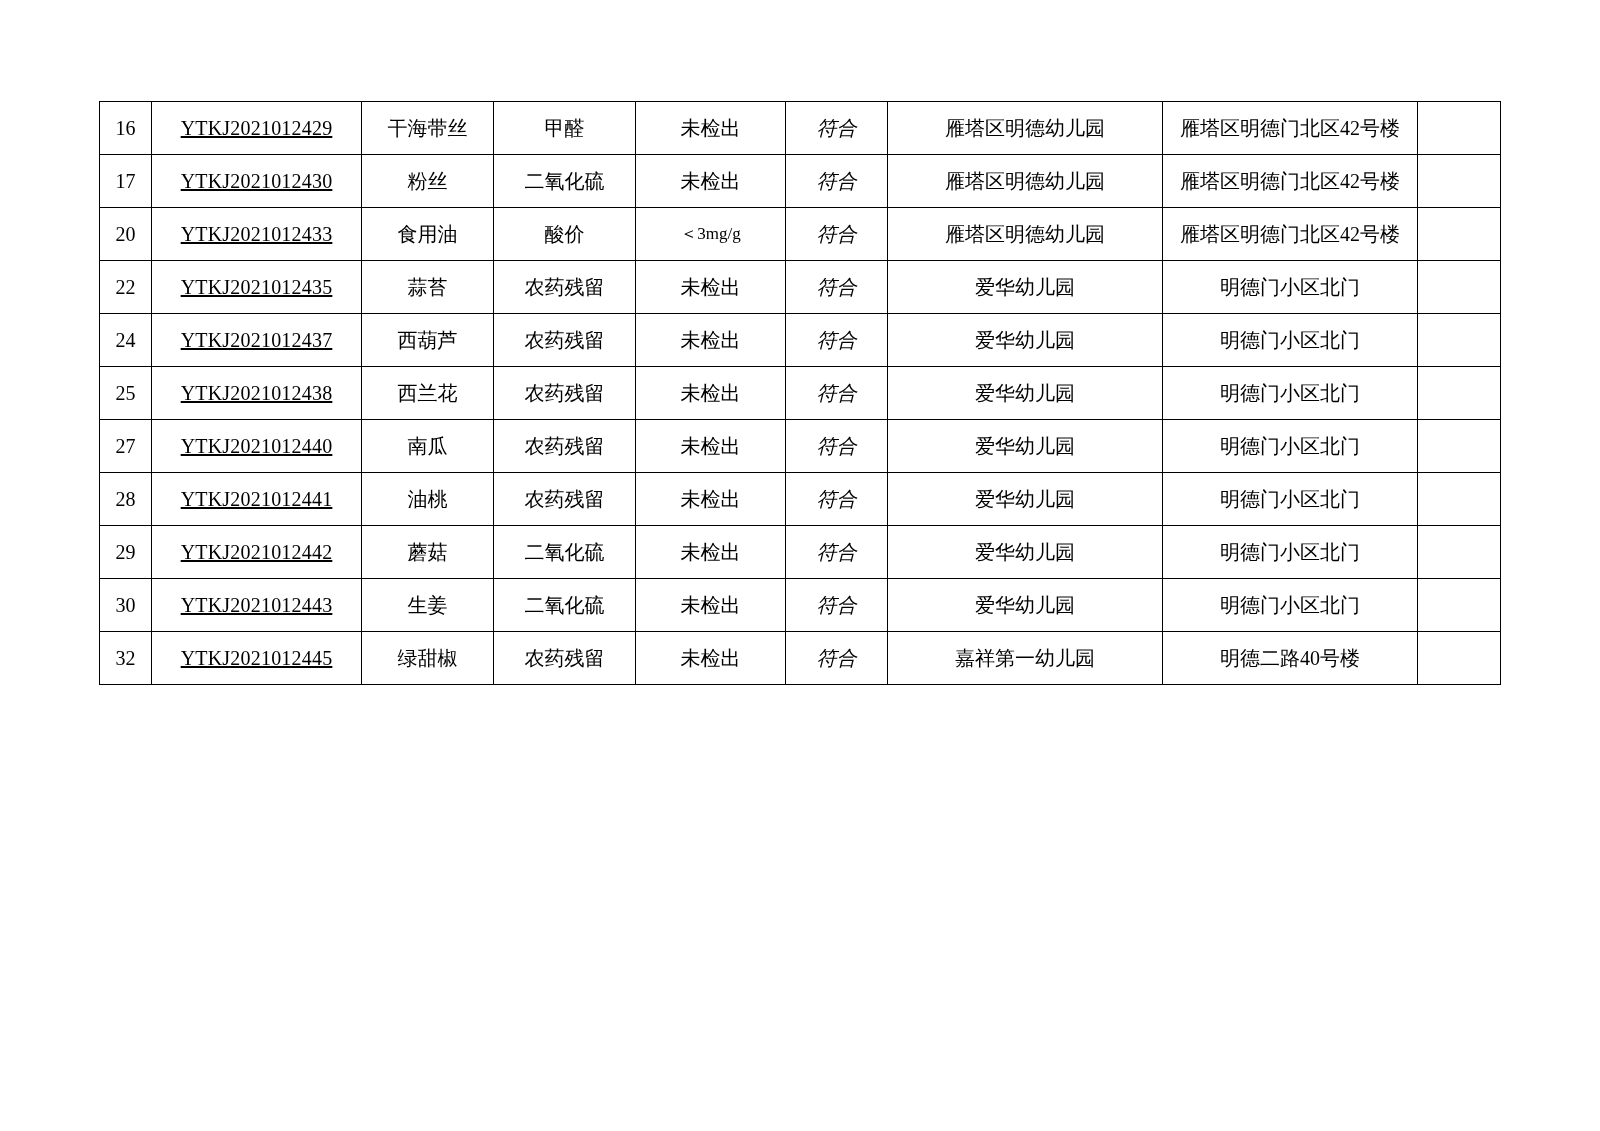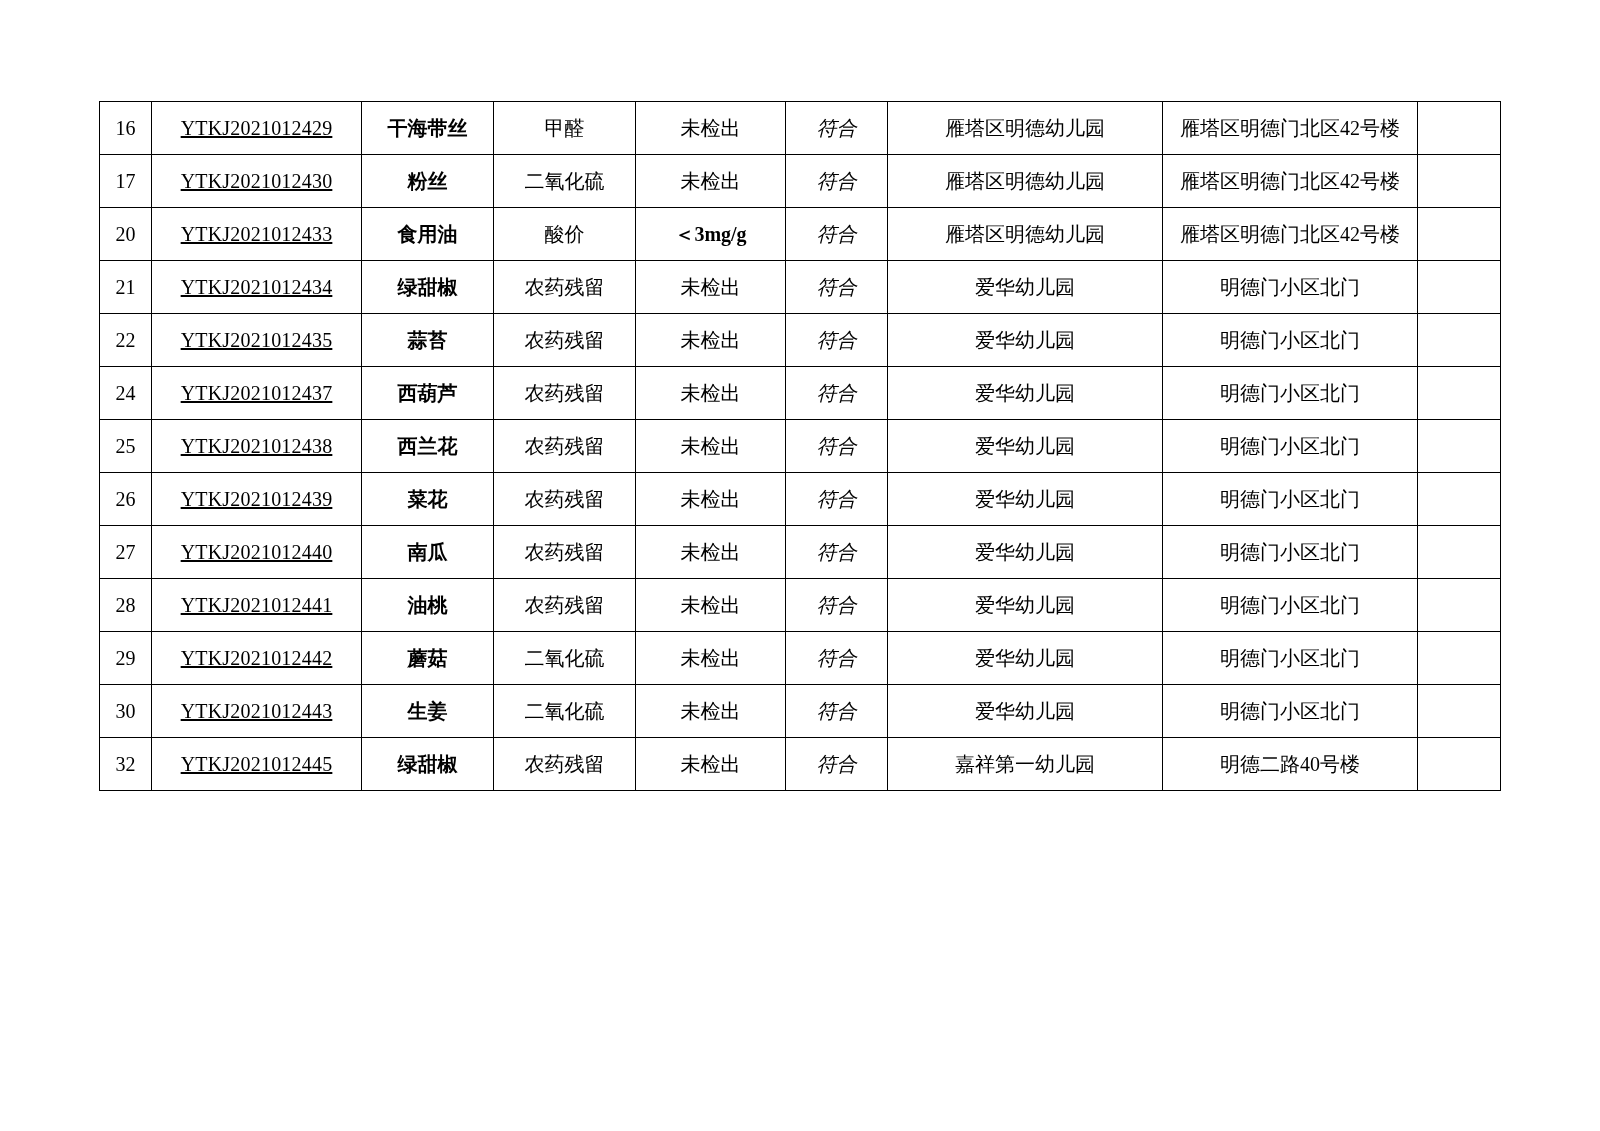--- a/index.html
+++ b/index.html
@@ -51,30 +51,30 @@
   col.c-item    { width: 132px; }
   col.c-test    { width: 142px; }
   col.c-result  { width: 150px; }
   col.c-judge   { width: 102px; }
   col.c-unit    { width: 275px; }
   col.c-addr    { width: 255px; }
   col.c-note    { width: 83px; }
 
   td.idx    { font-size: 21px; }
   td.code   { font-size: 21px; letter-spacing: 0.2px; text-decoration: underline; }
-  td.item   { font-size: 21px; font-weight: bold; }
+  td.item   { font-size: 21px; }
   td.test   { font-size: 21px; }
   td.result { font-size: 21px; }
   td.judge  { font-size: 21px; font-style: italic; }
   td.unit   { font-size: 21px; }
   td.addr   { font-size: 21px; }
   td.note   { font-size: 21px; }
 
   
-  td.result.small-sci { font-size: 20px; font-weight: bold; }
+  td.result.small-sci { font-size: 17px; }
 </style>
 </head>
 <body>
 
 <div class="page">
   <div class="table-wrap">
     <table class="report">
       <colgroup>
         <col class="c-idx">
         <col class="c-code">
@@ -114,31 +114,20 @@
             <td class="code">YTKJ2021012433</td>
             <td class="item">食用油</td>
             <td class="test">酸价</td>
             <td class="result small-sci">＜3mg/g</td>
             <td class="judge">符合</td>
             <td class="unit">雁塔区明德幼儿园</td>
             <td class="addr">雁塔区明德门北区42号楼</td>
             <td class="note"></td>
           </tr>
           <tr>
-            <td class="idx">21</td>
-            <td class="code">YTKJ2021012434</td>
-            <td class="item">绿甜椒</td>
-            <td class="test">农药残留</td>
-            <td class="result">未检出</td>
-            <td class="judge">符合</td>
-            <td class="unit">爱华幼儿园</td>
-            <td class="addr">明德门小区北门</td>
-            <td class="note"></td>
-          </tr>
-          <tr>
             <td class="idx">22</td>
             <td class="code">YTKJ2021012435</td>
             <td class="item">蒜苔</td>
             <td class="test">农药残留</td>
             <td class="result">未检出</td>
             <td class="judge">符合</td>
             <td class="unit">爱华幼儿园</td>
             <td class="addr">明德门小区北门</td>
             <td class="note"></td>
           </tr>
@@ -150,31 +139,20 @@
             <td class="result">未检出</td>
             <td class="judge">符合</td>
             <td class="unit">爱华幼儿园</td>
             <td class="addr">明德门小区北门</td>
             <td class="note"></td>
           </tr>
           <tr>
             <td class="idx">25</td>
             <td class="code">YTKJ2021012438</td>
             <td class="item">西兰花</td>
-            <td class="test">农药残留</td>
-            <td class="result">未检出</td>
-            <td class="judge">符合</td>
-            <td class="unit">爱华幼儿园</td>
-            <td class="addr">明德门小区北门</td>
-            <td class="note"></td>
-          </tr>
-          <tr>
-            <td class="idx">26</td>
-            <td class="code">YTKJ2021012439</td>
-            <td class="item">菜花</td>
             <td class="test">农药残留</td>
             <td class="result">未检出</td>
             <td class="judge">符合</td>
             <td class="unit">爱华幼儿园</td>
             <td class="addr">明德门小区北门</td>
             <td class="note"></td>
           </tr>
           <tr>
             <td class="idx">27</td>
             <td class="code">YTKJ2021012440</td>

